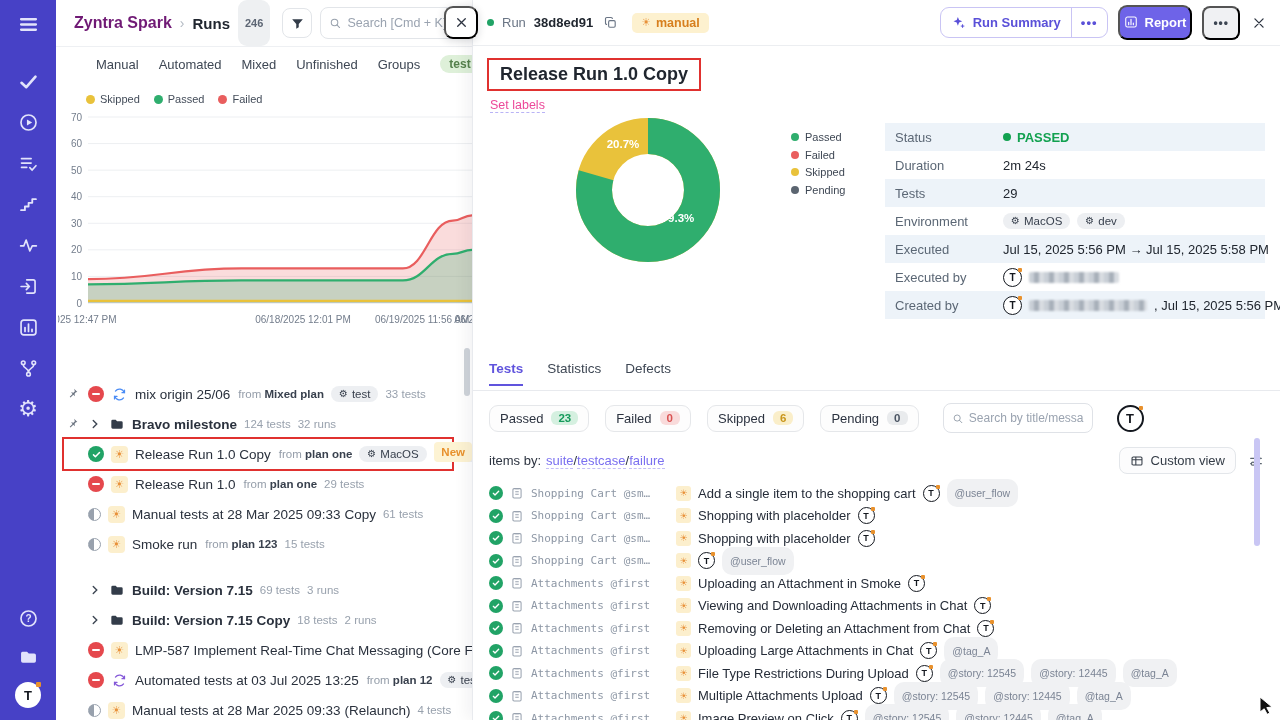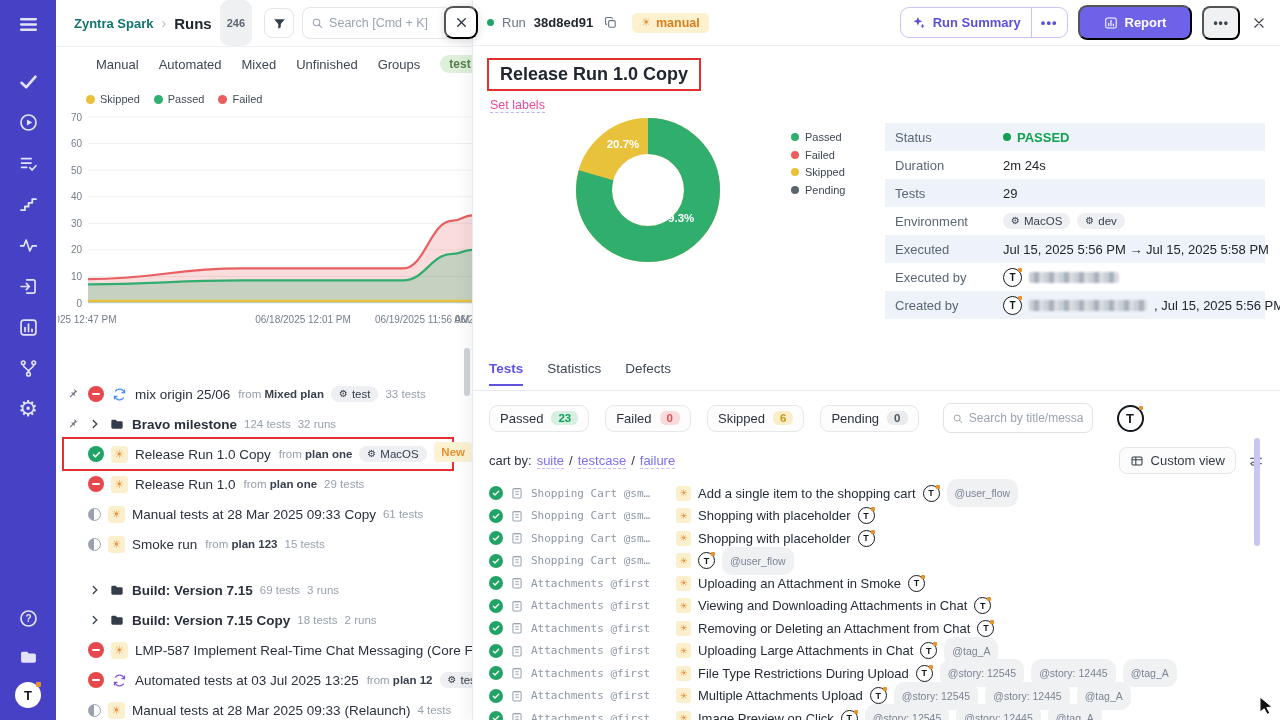--- a/index.html
+++ b/index.html
@@ -14,21 +14,21 @@
   #side-bottom{margin-top:auto;display:flex;flex-direction:column;gap:14px;margin-bottom:12px;align-items:center}
   .side-icon{width:24px;height:24px;color:#e2e3fb;display:flex;align-items:center;justify-content:center;cursor:pointer}
   .side-icon svg{width:21px;height:21px}
   .gear-ch{font-size:22px;line-height:1;color:#e2e3fb;font-family:"DejaVu Sans",sans-serif}
   .side-ava{width:26px;height:26px;border-radius:50%;background:#fff;color:#14181f;font-weight:700;font-size:13px;display:flex;align-items:center;justify-content:center;position:relative}
   .side-ava::after{content:"";position:absolute;top:0;right:0;width:5px;height:5px;background:#e8912d;border-radius:1px}
 
   
   .left-panel{position:absolute;left:56px;top:0;width:416px;height:720px;background:#fff;overflow:hidden}
   .lp-header{height:47px;display:flex;align-items:center;padding:0 12px 0 18px;border-bottom:1px solid #eef0f3;gap:8px;white-space:nowrap}
-  .crumb-project{color:#0f766e;font-size:13px;font-weight:600}
+  .crumb-project{color:#701a75;font-size:16px;font-weight:600}
   .crumb-sep{color:#b3bac3;font-size:14px}
   .crumb-page{color:#20262f;font-size:15px;font-weight:700}
   .count-pill{background:#eef0f2;color:#5d6674;font-size:11px;font-weight:700;border-radius:9px;padding:17px 7px}
   .filter-btn{width:30px;height:30px;border:1px solid #e2e5e9;border-radius:8px;display:flex;align-items:center;justify-content:center;margin-left:4px;background:#fff;cursor:pointer;flex:none}
   .lp-search{width:150px;height:32px;border:1px solid #e2e5e9;border-radius:8px;display:flex;align-items:center;gap:6px;padding:4px 8px;flex:none}
   .lp-search input{border:none;outline:none;width:100%;font-size:12.5px;color:#3e4754;font-family:"Liberation Sans",sans-serif}
   .lp-search input::placeholder{color:#9aa3b0}
   .lp-tabs{height:34px;display:flex;align-items:center;gap:20px;padding:0 8px 0 20px;white-space:nowrap;font-size:13px;color:#3e4754;overflow:hidden}
   .lp-tab{cursor:pointer}
   .tab-pill{background:#def0d9;color:#55814c;font-size:12px;font-weight:600;padding:2px 9px;border-radius:10px;flex:none}
@@ -72,21 +72,21 @@
   .dr-runlabel{color:#6a7585;font-size:13px}
   .dr-runid{color:#20262f;font-weight:700;font-size:13px}
   .copy-ico{width:15px;height:15px;color:#6a7585;cursor:pointer;margin-left:2px}
   .manual-pill{background:#fdf1cf;color:#d77f1e;font-weight:700;font-size:12.5px;border-radius:5px;padding:3px 9px;display:flex;align-items:center;gap:5px;margin-left:6px}
   .manual-pill .sun{font-family:"DejaVu Sans",sans-serif;font-size:11px;color:#e8913a}
   .dr-actions{margin-left:auto;display:flex;align-items:center;gap:10px}
   .btn-summary{display:flex;align-items:stretch;border:1px solid #c9c4f4;border-radius:9px;color:#5a50d8;font-weight:700;font-size:13px;background:#fff;cursor:pointer}
   .bs-main{display:flex;gap:7px;padding:7px 10px;align-items:center}
   .bs-main svg{width:15px;height:15px}
   .bs-dots{border-left:1px solid #c9c4f4;padding:7px 9px;display:flex;align-items:center;letter-spacing:1px}
-  .btn-report{background:#6e63e8;color:#fff;font-weight:700;font-size:13px;border-radius:9px;padding:8px 24px;display:flex;gap:7px;align-items:flex-end;cursor:pointer}
+  .btn-report{background:#6e63e8;color:#fff;font-weight:700;font-size:13px;border-radius:9px;padding:8px 4px;display:flex;gap:7px;align-items:flex-start;cursor:pointer}
   .btn-report svg{width:14px;height:14px}
   .btn-dots{background:#f0f1f3;border-radius:8px;padding:8px 9px;color:#3c4552;font-weight:700;letter-spacing:1px;cursor:pointer;font-size:12px}
   .dr-close{margin-left:2px;cursor:pointer;display:flex}
   .dr-close svg{width:14px;height:14px;color:#2c3340}
   .title-annot{display:inline-block;border:2px solid #e0312f;padding:4px 11px;margin:12px 0 0 14px}
   .dr-title{font-size:18px;font-weight:700;color:#20262f}
   .set-labels{color:#ec4899;font-size:12.5px;margin:7px 0 0 17px;display:inline-block;border-bottom:1px dashed #b9b3f6;cursor:pointer}
   .dr-summary{position:relative;height:246px;margin-top:2px}
   .donut-wrap{position:absolute;left:100px;top:0}
   .dlegend{position:absolute;left:318px;top:16px;display:flex;flex-direction:column;gap:5.5px;font-size:11px;color:#3e4754}
@@ -111,21 +111,21 @@
   .chip-count{border-radius:6px;font-size:11.5px;font-weight:700;padding:1px 7px}
   .cc-green{background:#d5f0e0;color:#149a5a}
   .cc-red{background:#f9dbdb;color:#d95353}
   .cc-yellow{background:#faeec9;color:#c9961c}
   .cc-grey{background:#e9ebed;color:#4b5563}
   .dr-search{width:150px;height:30px;border:1px solid #dfe2e7;border-radius:8px;display:flex;align-items:center;gap:6px;padding:0 8px;margin-left:8px}
   .dr-search input{border:none;outline:none;width:100%;font-size:12px;color:#3e4754;font-family:"Liberation Sans",sans-serif}
   .dr-search input::placeholder{color:#9aa3b0}
   .big-ava{width:27px;height:27px;border-width:2.2px;font-size:13px;margin-left:8px;cursor:pointer}
   .sort-row{display:flex;align-items:center;padding:8px 16px 4px;font-size:13px;color:#2c3340}
-  .sort-seq{display:flex;gap:5px;align-items:center;margin-left:5px}
+  .sort-seq{display:flex;align-items:center;margin-left:5px}
   .custom-btn{margin-left:auto;display:flex;gap:7px;align-items:center;border:1px solid #e3e6ea;background:#fcfcfd;border-radius:8px;padding:5px 10px;font-size:13px;color:#333b46;cursor:pointer}
   .custom-btn svg{width:14px;height:14px}
   .sliders{margin-left:12px;color:#5b6570;cursor:pointer}
   .sliders svg{width:16px;height:16px}
   .tests-list{padding-top:4px}
   .test-row{display:flex;align-items:center;gap:7px;height:22.5px;padding-left:16px;font-size:13px;color:#252c38;white-space:nowrap;cursor:pointer}
   .tr-check{width:14px;height:14px;border-radius:50%;background:#21a366;color:#fff;flex:none;display:flex;align-items:center;justify-content:center}
   .tr-check svg{width:8px;height:8px}
   .tr-clip{width:14px;height:14px;color:#9aa3b0;flex:none}
   .tr-suite{font-family:"DejaVu Sans Mono",monospace;font-size:11px;color:#8d97a5;width:138px;flex:none;overflow:hidden}
@@ -597,21 +597,21 @@
       <svg viewBox="0 0 24 24" width="13" height="13">
           <circle cx="11" cy="11" r="6.5" fill="none" stroke="#98a1ad" stroke-width="2"></circle>
           <path d="M15.8 15.8L21 21" stroke="#98a1ad" stroke-width="2" stroke-linecap="round"></path>
         </svg>
       <input type="text" placeholder="Search by title/message" style="">
     </div>
     <span class="tava big-ava">T</span>
   </div>
 
   <div class="sort-row">
-    <span>cart by:</span>
+    <span>items by:</span>
     <span class="sort-seq" id="sortLinks">
         <span class="link">suite</span>
         <span>/</span>
         <span class="link">testcase</span>
         <span>/</span>
         <span class="link">failure</span>
       </span>
     <span class="custom-btn">
       <svg viewBox="0 0 24 24">
           <rect x="3.5" y="5" width="17" height="14" rx="2" fill="none" stroke="#333b46" stroke-width="1.8"></rect>

